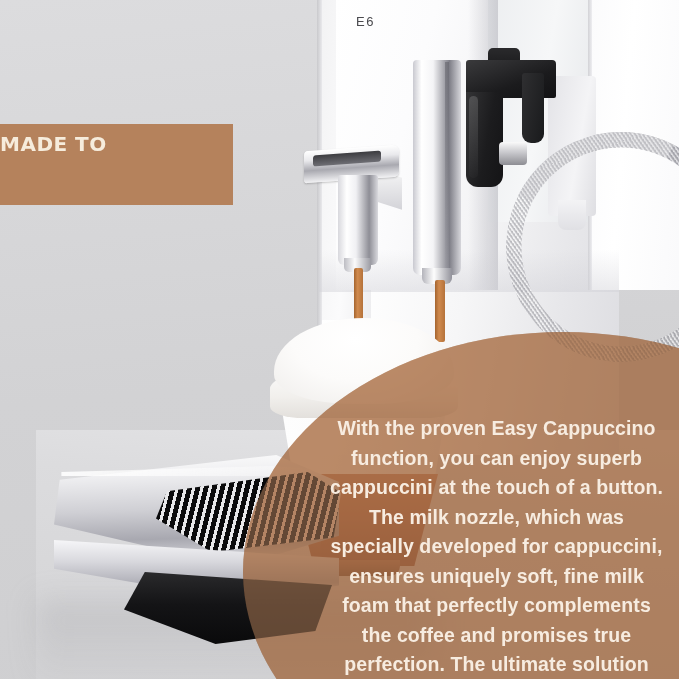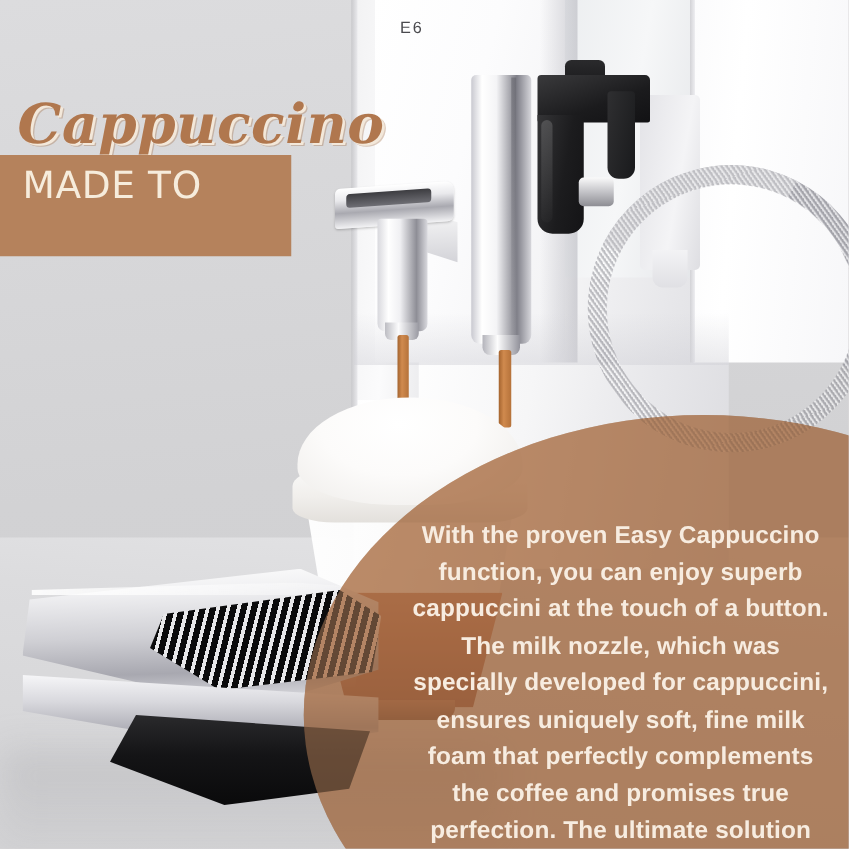--- a/index.html
+++ b/index.html
@@ -12,21 +12,21 @@
 
   #poster {
     position:relative;
     width:679px;
     height:679px;
     overflow:hidden;
     background:linear-gradient(175deg,#dcdcde 0%,#d2d2d4 55%,#cfcfd1 100%);
   }
 
   
-  .scene { position:absolute; inset:0; }
+  .scene { position:absolute; inset:0;margin-left:36px; }
 
   
   .counter-surface {
     position:absolute; left:0; top:430px; width:679px; height:249px;
     background:linear-gradient(185deg,#e4e4e6 0%,#dcdcde 30%,#d3d3d5 100%);
   }
   .counter-shadow {
     position:absolute; left:0; top:600px; width:400px; height:79px;
     background:linear-gradient(180deg,rgba(150,150,155,0.28),rgba(150,150,155,0.05));
     filter:blur(14px);
@@ -322,24 +322,24 @@
   }
 
   .headline-banner {
     position:absolute;
     left:0; top:124px;
     width:233px; height:81px;
     background:#b5825c;
   }
   .banner-line {
     position:absolute;
-    left:18px;
+    left:0;
     font-family:"DejaVu Sans", sans-serif;
-    font-weight:400;
-    font-size:30px;
+    font-weight:700;
+    font-size:20px;
     letter-spacing:0.5px;
     color:#f6ecdc;
     line-height:1;
   }
   .banner-line-1 { top:134px; }
   .banner-line-2 { top:170px; }
 
 </style>
 </head>
 <body>
@@ -405,17 +405,16 @@
     <div class="tray-front"></div>
     <div class="tray-black-base"></div>
 
   </div>
 
   <div class="overlay-blob"></div>
   <div class="overlay-blob-2"></div>
 
   <p class="body-copy">With the proven Easy Cappuccino function, you can enjoy superb cappuccini at the touch of a button. The milk nozzle, which was specially developed for cappuccini, ensures uniquely soft, fine milk foam that perfectly complements the coffee and promises true perfection. The ultimate solution for cappuccino lovers.</p>
 
-  <div class="headline-script">Cappuccino</div>
   <div class="headline-banner"></div>
   <div class="banner-line banner-line-1">MADE TO</div>
 
 </div>
 
 </body></html>

